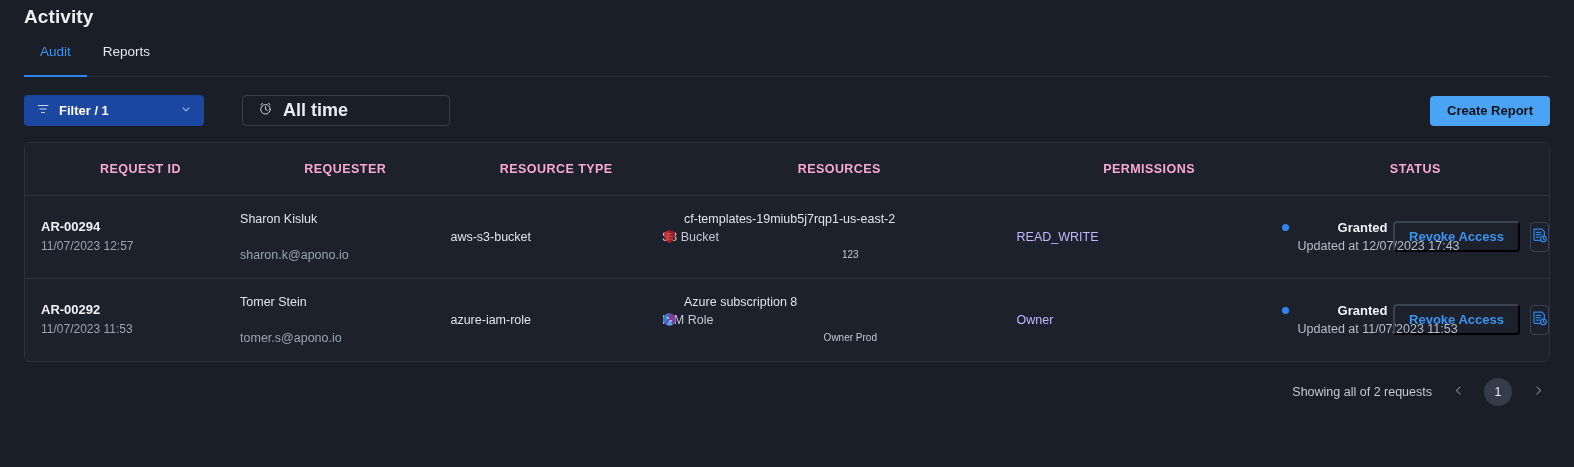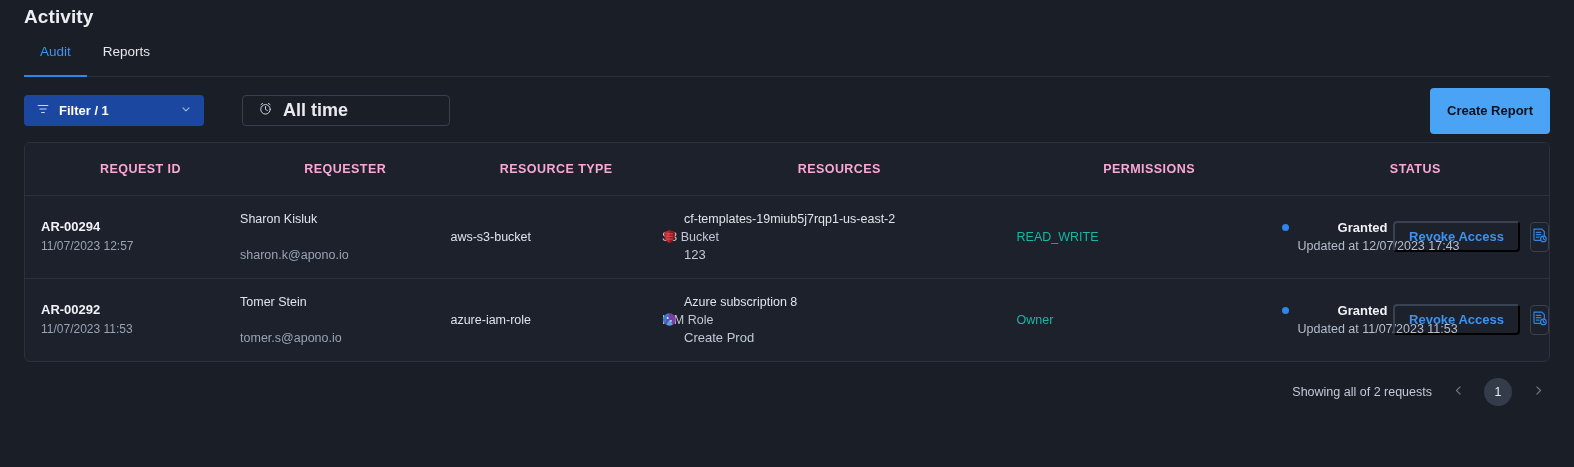--- a/index.html
+++ b/index.html
@@ -44,21 +44,21 @@
   .btn-alltime {
     display: flex; align-items: center; gap: 10px;
     background: transparent; color: #e7eaf0;
     border: 1px solid #39404d; border-radius: 4px;
     height: 31px; width: 208px; padding: 0 15px; cursor: pointer;
     font-size: 18px; font-weight: 700; font-family: inherit;
     margin-left: 38px;
   }
   .btn-create {
     margin-left: auto; background: #4aa3f5; color: #0d1117;
-    border: none; border-radius: 4px; height: 46px; padding: 0 17px;
+    border: none; border-radius: 4px; height: 30px; padding: 0 17px;
     font-size: 13px; font-weight: 700; cursor: pointer; font-family: inherit;
   }
 
   
   .table-wrap {
     margin-top: 16px; border: 1px solid #2b313d; border-radius: 6px;
     overflow: hidden; background: #1c212b;
   }
   table { width: 100%; border-collapse: collapse; table-layout: fixed; }
   thead th {
@@ -81,25 +81,25 @@
 
   .reqid { font-size: 13px; font-weight: 700; color: #f0f2f6; line-height: 18px; }
   .reqdate { font-size: 12px; color: #9aa2b2; line-height: 18px; margin-top: 1px; }
   .rname { font-size: 12.5px; color: #dfe3ea; line-height: 18px; }
   .remail { font-size: 12.5px; color: #9aa2b2; line-height: 18px; margin-top: 18px; }
   .rtype { font-size: 12.5px; color: #dfe3ea; }
 
   .res-block { position: relative; padding-left: 0; line-height: 18px; }
   .res-l1 { font-size: 12.5px; color: #dfe3ea; }
   .res-l2 { font-size: 12.5px; color: #c2c8d6; display: flex; align-items: center; gap: 7px; }
-  .res-l3 { font-size: 13px; color: #c2c8d6; padding-left: 0; }
+  .res-l3 { font-size: 10px; color: #c2c8d6; padding-left: 0; text-align: center; }
   .res-ind { padding-left: 22px; }
   .res-icon { position: absolute; left: 0; width: 15px; height: 15px; }
 
-  .perm { font-size: 12.5px; color: #14b8a6; }
+  .perm { font-size: 12.5px; color: #c4b5fd; }
 
   .status-line { display: flex; align-items: center; gap: 9px; line-height: 17px; }
   .dot { width: 7px; height: 7px; border-radius: 50%; background: #2f86e8; flex: 0 0 auto; }
   .st-label { font-size: 13px; font-weight: 700; color: #f0f2f6; margin-left: 40px; }
   .st-sub { font-size: 12.5px; color: #b6bdcb; margin-top: 2px; padding-left: 16px; line-height: 17px; }
 
   .actions { display: flex; align-items: center; justify-content: flex-end; gap: 10px; padding-right: 16px; }
   .btn-revoke {
     background: transparent; border: 1px solid #3b4椅250; border-color: #3a4150;
     border-radius: 4px; color: #3d93f0; font-size: 13px; font-weight: 700;
@@ -273,21 +273,21 @@
                   <svg width="15" height="15" viewBox="0 0 16 16">
                     <circle cx="8" cy="8" r="6.6" fill="#7b3fa0"></circle>
                     <path d="M8 1.4A6.6 6.6 0 0 0 1.4 8c0 1.9.8 3.6 2.1 4.8L8 1.4z" fill="#2f7fd1"></path>
                     <path d="M8 8 4.8 13.5c.97.5 2.05.8 3.2.8 1.3 0 2.5-.37 3.5-1L8 8z" fill="#4ea6e8"></path>
                     <circle cx="6.1" cy="6.3" r="1.1" fill="#dfe7f5"></circle>
                     <circle cx="9.6" cy="9.4" r=".9" fill="#dfe7f5"></circle>
                   </svg>
                 </span>
                 <span>IAM Role</span>
               </div>
-              <div class="res-l3 res-ind">Create Prod</div>
+              <div class="res-l3 res-ind">Owner Prod</div>
             </div>
           </td>
           <td>
             <div class="perm">Owner</div>
           </td>
           <td>
             <div class="status-line">
               <span class="dot"></span>
               <span class="st-label">Granted</span>
             </div>

